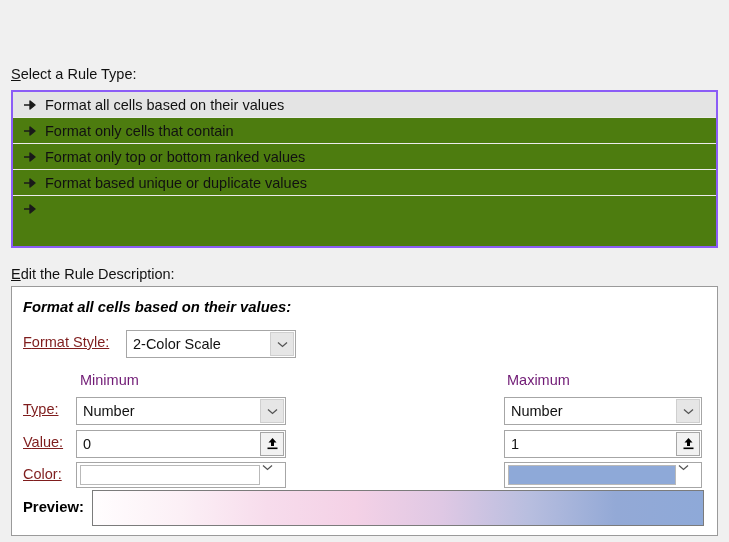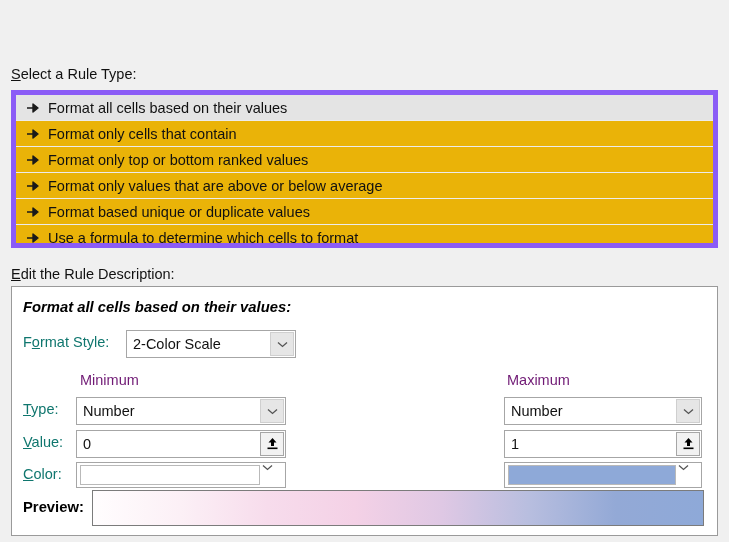--- a/index.html
+++ b/index.html
@@ -35,22 +35,22 @@
   }
   .acc { text-decoration: underline; }
 
   
   .rule-list {
     position: absolute;
     left: 11px;
     top: 42px;
     width: 707px;
     height: 158px;
-    background: #eab308;
-    border: 5px solid #8b5cf6;
+    background: #4d7c0f;
+    border: 2px solid #8b5cf6;
     box-sizing: border-box;
     overflow: hidden;
   }
   .rule-item {
     height: 26px;
     display: flex;
     align-items: center;
     padding-left: 10px;
     border-bottom: 1px solid #ececec;
     box-sizing: border-box;
@@ -87,22 +87,23 @@
     font-weight: bold;
     font-size: 14.8px;
     color: #000;
     white-space: nowrap;
     font-style: italic;
   }
 
   .field-label {
     position: absolute;
     font-size: 14.5px;
-    color: #0f766e;
-    white-space: nowrap;
+    color: #7f1d1d;
+    white-space: nowrap;
+    text-decoration: underline;
   }
 
   .col-header {
     position: absolute;
     font-size: 14.5px;
     color: #701a75;
     white-space: nowrap;
   }
 
   
@@ -304,39 +305,32 @@
       <span>Format only cells that contain</span>
     </div>
 
     <div class="rule-item">
       <svg class="bullet-arrow" viewBox="0 0 14 14">
         <path d="M1 7 H7 M7 3 L12 7 L7 11 Z" fill="#1a1a1a" stroke="#1a1a1a" stroke-width="1.4" stroke-linejoin="round"></path>
       </svg>
       <span>Format only top or bottom ranked values</span>
     </div>
 
-    <div class="rule-item">
-      <svg class="bullet-arrow" viewBox="0 0 14 14">
-        <path d="M1 7 H7 M7 3 L12 7 L7 11 Z" fill="#1a1a1a" stroke="#1a1a1a" stroke-width="1.4" stroke-linejoin="round"></path>
-      </svg>
-      <span>Format only values that are above or below average</span>
-    </div>
 
     <div class="rule-item">
       <svg class="bullet-arrow" viewBox="0 0 14 14">
         <path d="M1 7 H7 M7 3 L12 7 L7 11 Z" fill="#1a1a1a" stroke="#1a1a1a" stroke-width="1.4" stroke-linejoin="round"></path>
       </svg>
       <span>Format based unique or duplicate values</span>
     </div>
 
     <div class="rule-item">
       <svg class="bullet-arrow" viewBox="0 0 14 14">
         <path d="M1 7 H7 M7 3 L12 7 L7 11 Z" fill="#1a1a1a" stroke="#1a1a1a" stroke-width="1.4" stroke-linejoin="round"></path>
       </svg>
-      <span>Use a formula to determine which cells to format</span>
     </div>
 
   </div>
 
   <div class="section-label" style="left:11px; top:218px;">
     <span class="acc">E</span><span>dit the Rule Description:</span>
   </div>
 
   <div class="groupbox">
 

